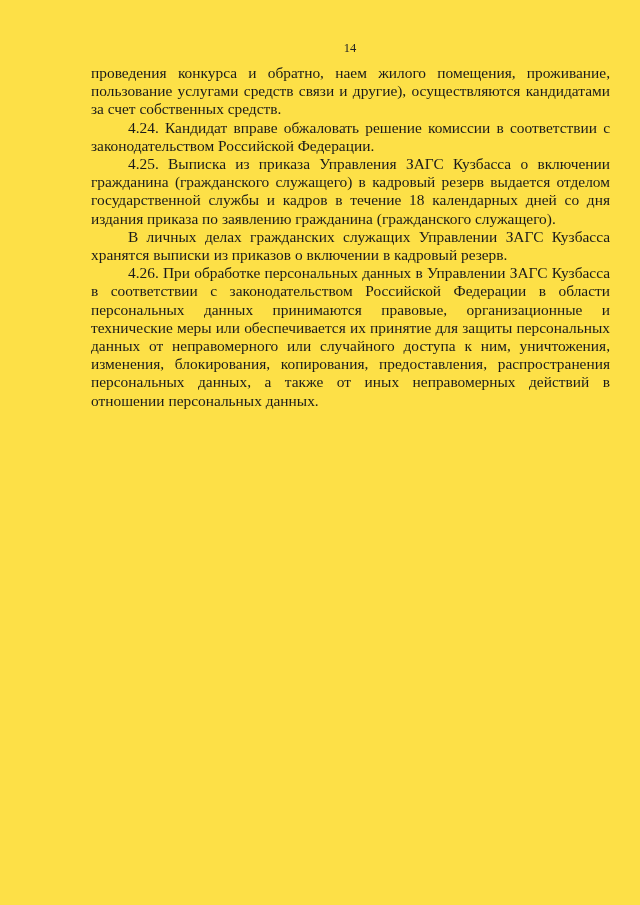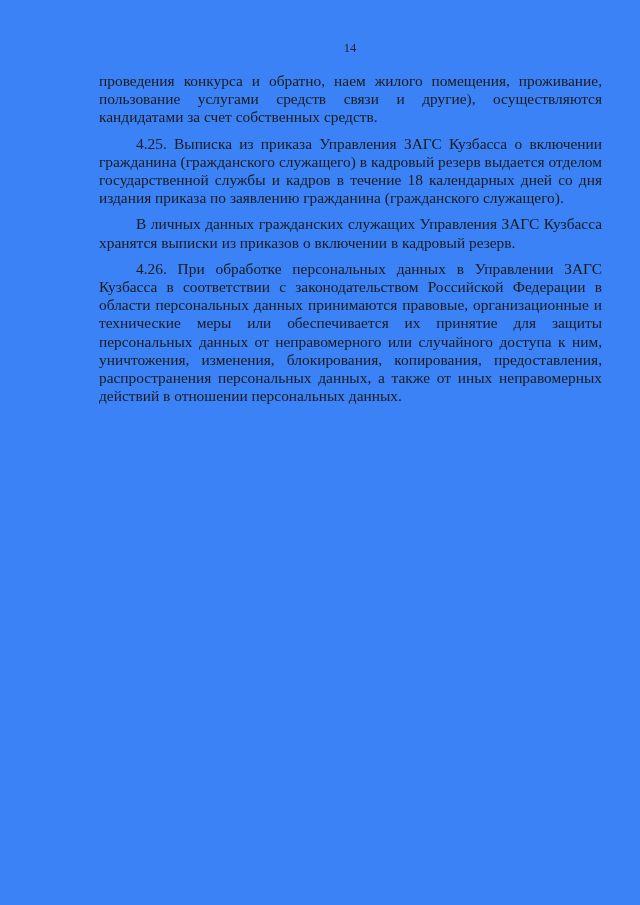--- a/index.html
+++ b/index.html
@@ -1,39 +1,40 @@
 <!DOCTYPE html>
 <html><head>
 <meta charset="utf-8">
 <style>
   html, body { margin: 0; padding: 0; background: #ffffff; }
   body { width: 640px; height: 905px; position: relative; overflow: hidden; }
   .page {
-    position: absolute; left: 0; top: 0; width: 640px; height: 905px; background: #3b82f6;
+    position: absolute; left: 0; top: 0; width: 640px; height: 905px; background: #fde047;
   }
   .page-number {
     position: absolute; top: 41px; left: 0; width: 700px;
     text-align: center;
     font-family: "Liberation Serif", serif;
     font-size: 12.5px; color: #222;
   }
   .body-text {
     position: absolute; left: 91px; top: 64px; width: 519px;
     font-family: "Liberation Serif", serif;
     font-size: 15.4px; line-height: 18.2px; color: #1a1a1a;
     text-align: justify;
   }
-  .body-text p { margin: 8px; }
+  .body-text p { margin: 0; }
   .body-text p.indent { text-indent: 37px; }
 </style>
 </head>
 <body>
 
 <div class="page">
   <div class="page-number">14</div>
 
   <div class="body-text">
     <p>проведения конкурса и обратно, наем жилого помещения, проживание, пользование услугами средств связи и другие), осуществляются кандидатами за счет собственных средств.</p>
+    <p class="indent">4.24. Кандидат вправе обжаловать решение комиссии в соответствии с законодательством Российской Федерации.</p>
     <p class="indent">4.25. Выписка из приказа Управления ЗАГС Кузбасса о включении гражданина (гражданского служащего) в кадровый резерв выдается отделом государственной службы и кадров в течение 18 календарных дней со дня издания приказа по заявлению гражданина (гражданского служащего).</p>
-    <p class="indent">В личных данных гражданских служащих Управления ЗАГС Кузбасса хранятся выписки из приказов о включении в кадровый резерв.</p>
+    <p class="indent">В личных делах гражданских служащих Управлении ЗАГС Кузбасса хранятся выписки из приказов о включении в кадровый резерв.</p>
     <p class="indent">4.26. При обработке персональных данных в Управлении ЗАГС Кузбасса в соответствии с законодательством Российской Федерации в области персональных данных принимаются правовые, организационные и технические меры или обеспечивается их принятие для защиты персональных данных от неправомерного или случайного доступа к ним, уничтожения, изменения, блокирования, копирования, предоставления, распространения персональных данных, а также от иных неправомерных действий в отношении персональных данных.</p>
   </div>
 </div>
 
 </body></html>

